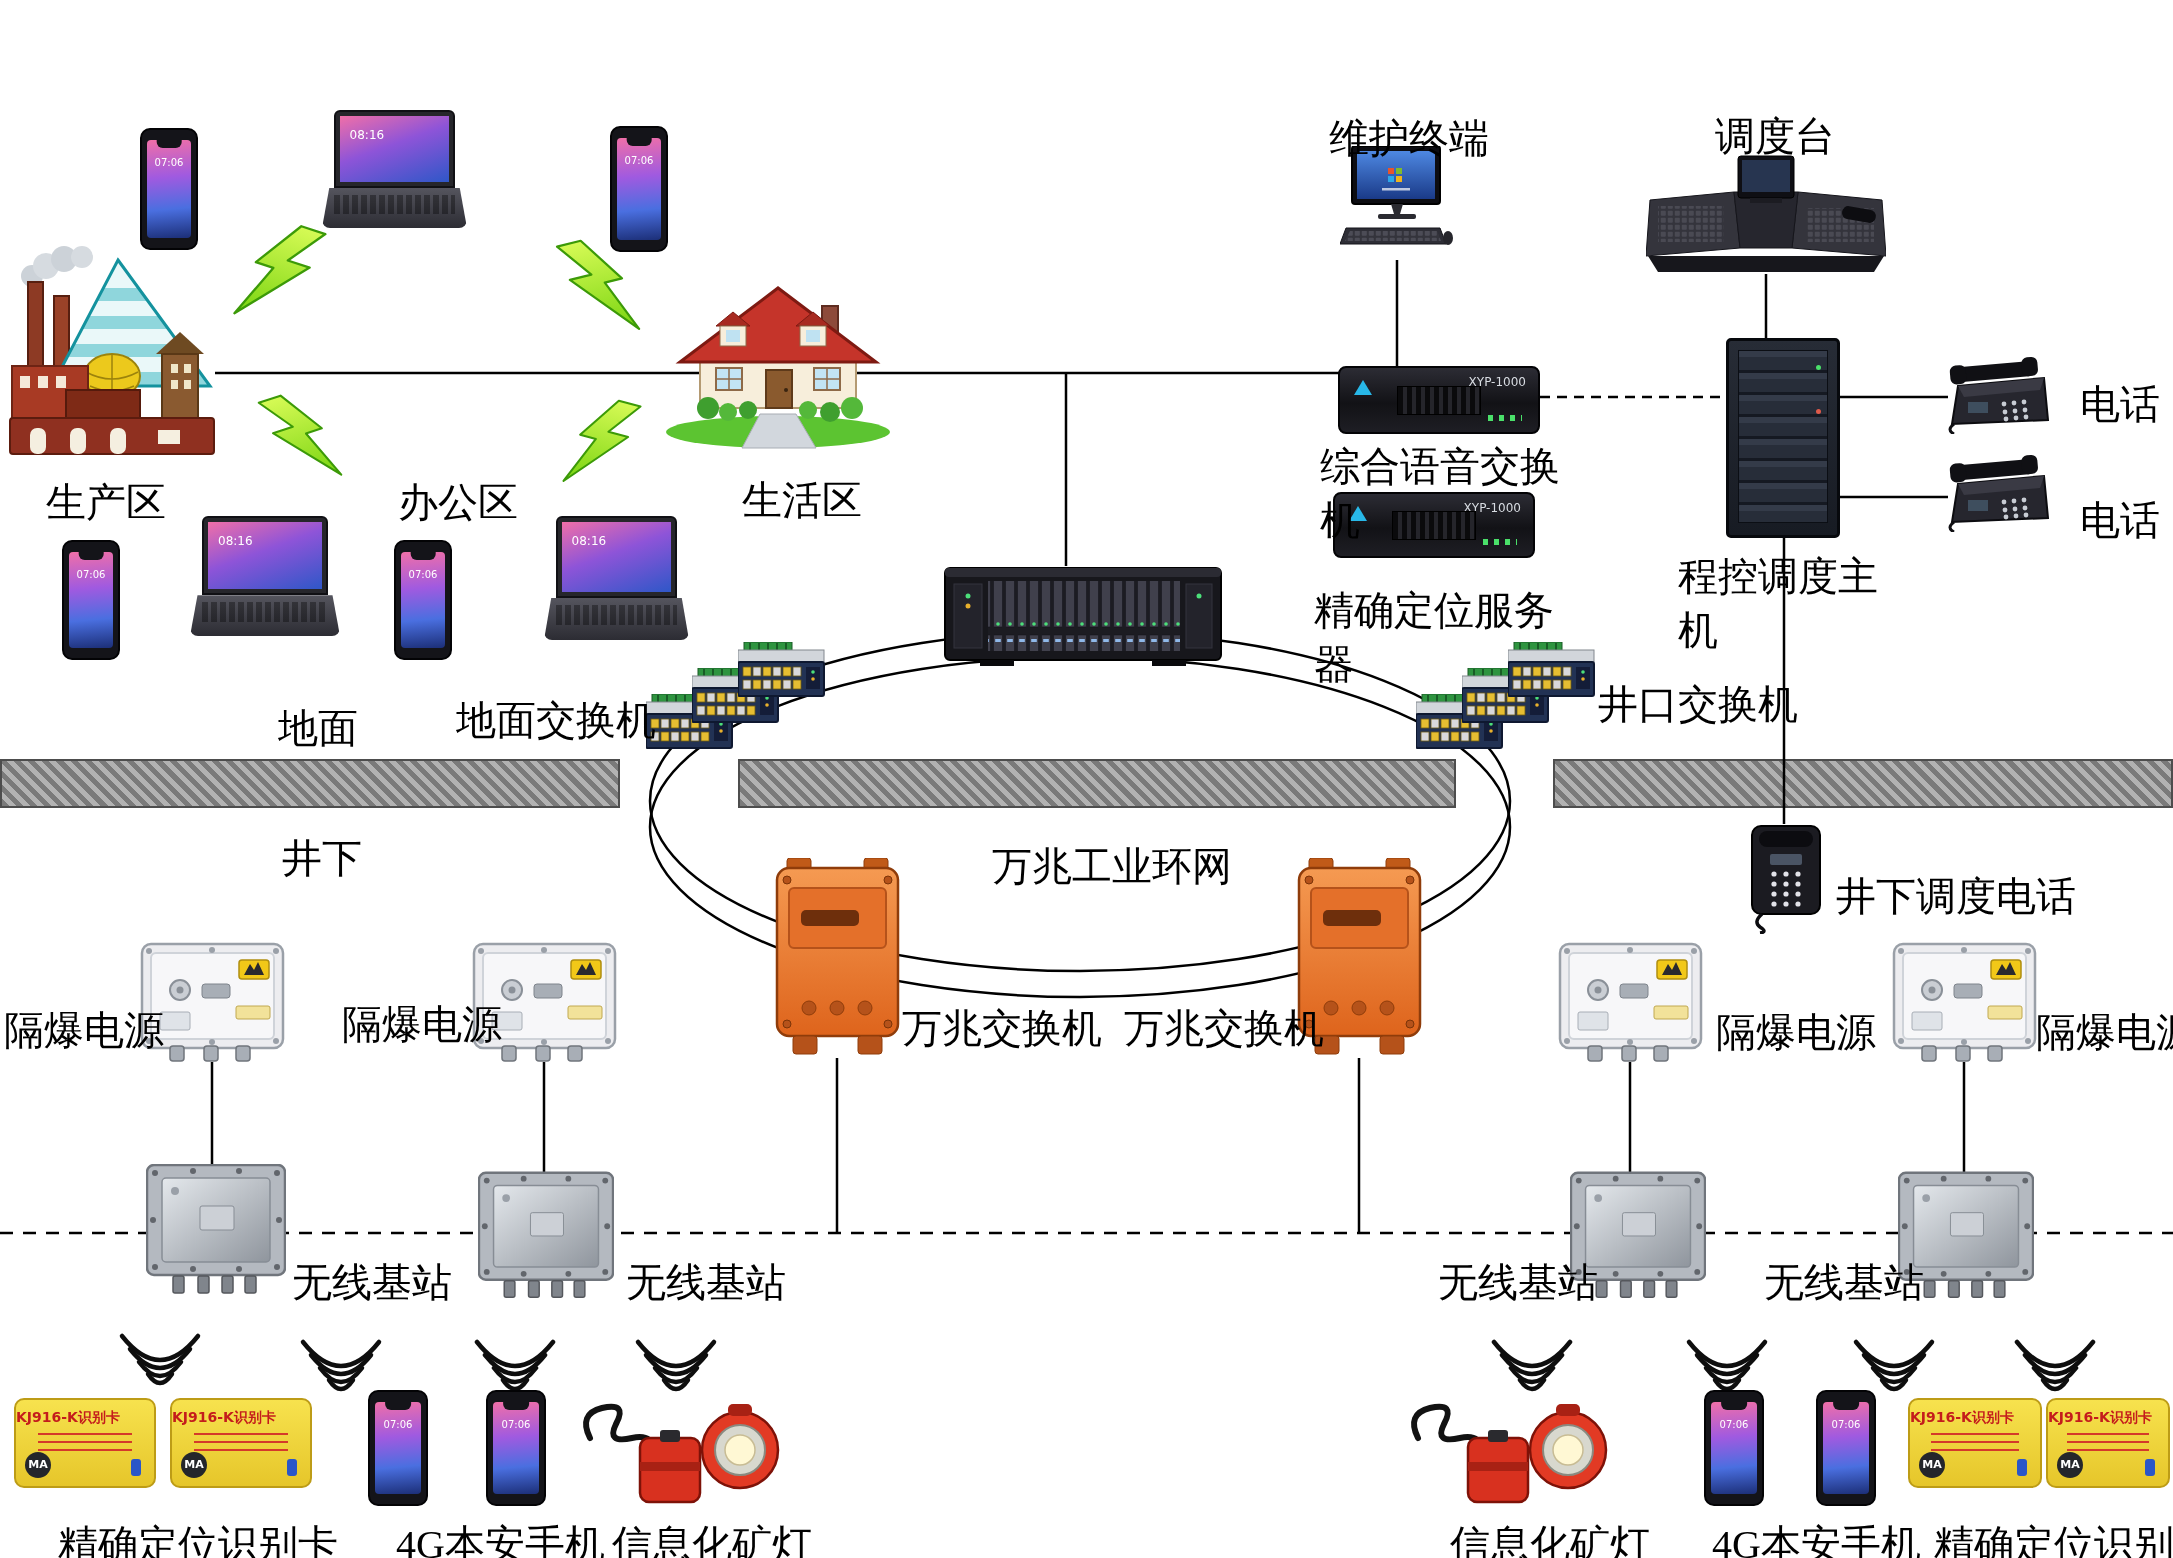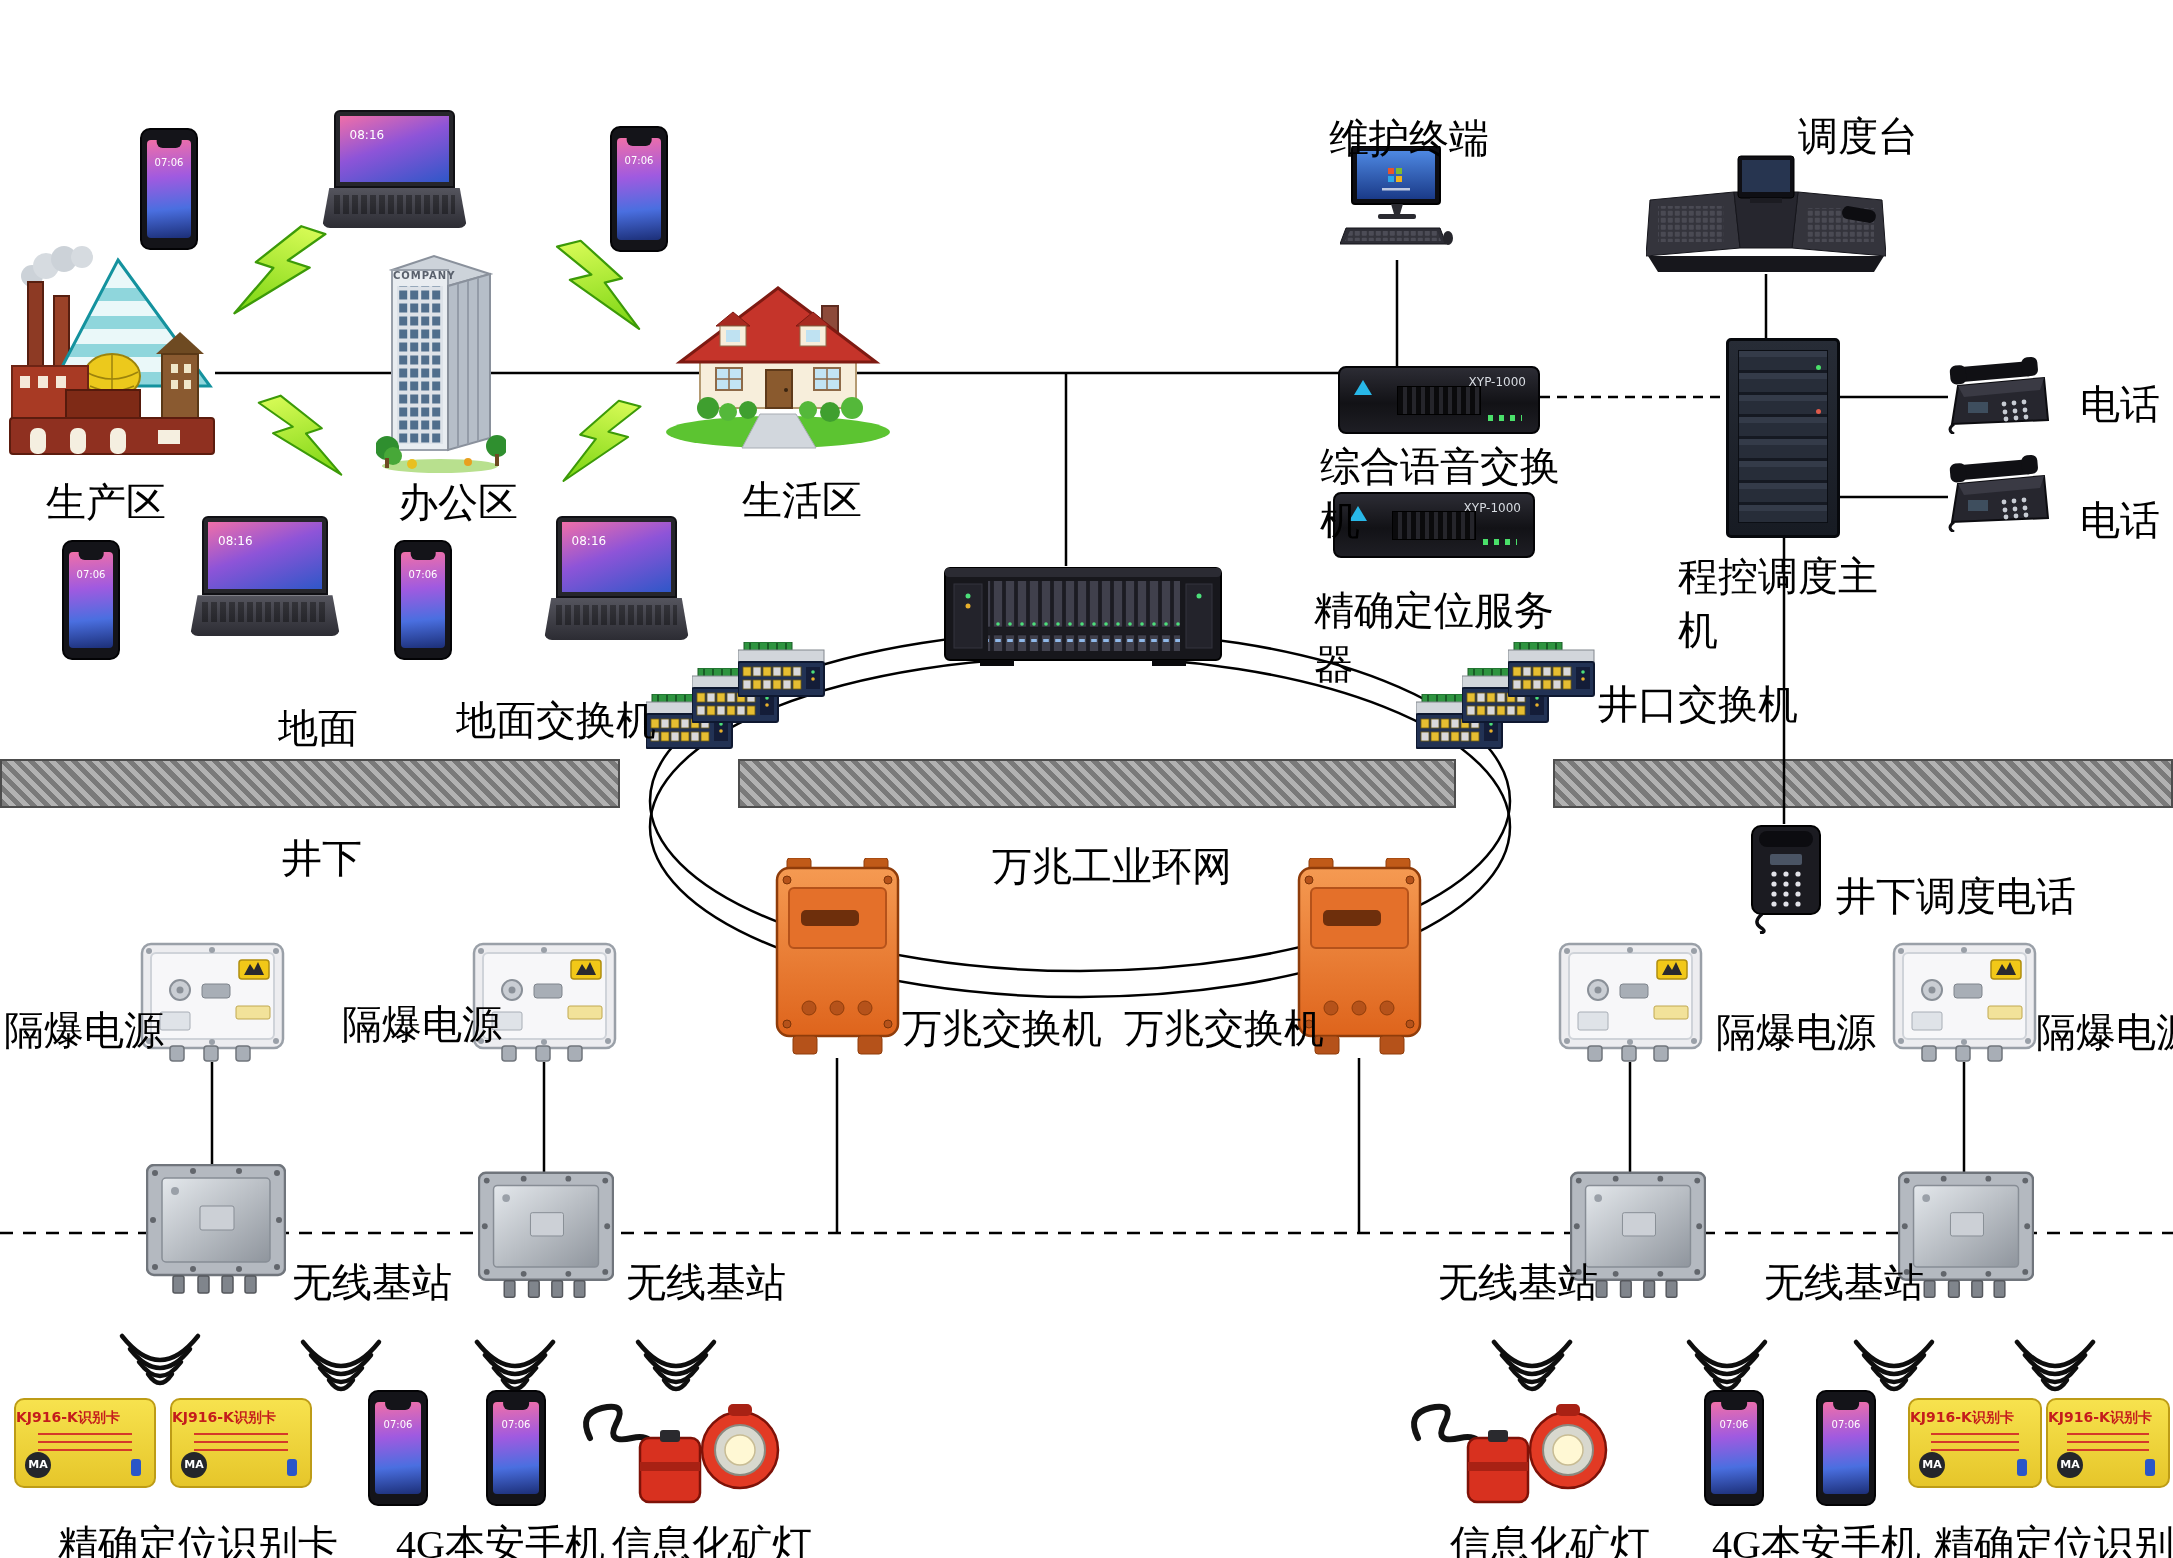--- a/index.html
+++ b/index.html
@@ -427,26 +427,20 @@
 <svg class="dev" style="left:254px;top:390px;transform:scaleX(-1) rotate(18deg)" width="90" height="98">
       <use href="#sym-bolt"></use>
     </svg>
 <svg class="dev" style="left:558px;top:396px;transform:rotate(15deg)" width="90" height="96">
       <use href="#sym-bolt"></use>
     </svg>
 
 <svg class="dev" style="left:8px;top:246px" width="208" height="218">
       <use href="#sym-factory"></use>
     </svg>
-<div class="dev" style="left:376px;top:250px;width:130px;height:225px">
-  <svg width="130" height="225">
-        <use href="#sym-office"></use>
-      </svg>
-  <span class="sign">COMPANY</span>
-</div>
 <svg class="dev" style="left:664px;top:274px" width="228" height="176">
       <use href="#sym-house"></use>
     </svg>
 
 <div class="phone" style="left:62px;top:540px;width:58px;height:120px">
       <div class="scr">
         <span class="time">07:06</span>
         <div class="notch"></div>
       </div>
     </div>
@@ -639,21 +633,21 @@
     </div>
 
 <div class="label" style="left:46px;top:476px">生产区</div>
 <div class="label" style="left:398px;top:476px">办公区</div>
 <div class="label" style="left:742px;top:474px">生活区</div>
 <div class="label" style="left:278px;top:702px">地面</div>
 <div class="label" style="left:282px;top:832px">井下</div>
 <div class="label" style="left:456px;top:694px">地面交换机</div>
 <div class="label" style="left:1598px;top:678px">井口交换机</div>
 <div class="label" style="left:1329px;top:112px">维护终端</div>
-<div class="label" style="left:1798px;top:110px">调度台</div>
+<div class="label" style="left:1715px;top:110px">调度台</div>
 <div class="label wrap" style="left:1320px;top:440px;width:240px">综合语音交换机</div>
 <div class="label wrap" style="left:1314px;top:584px;width:240px">精确定位服务器</div>
 <div class="label wrap" style="left:1678px;top:550px;width:210px">程控调度主机</div>
 <div class="label" style="left:2080px;top:378px">电话</div>
 <div class="label" style="left:2080px;top:494px">电话</div>
 <div class="label" style="left:992px;top:840px">万兆工业环网</div>
 <div class="label" style="left:902px;top:1002px">万兆交换机</div>
 <div class="label" style="left:1124px;top:1002px">万兆交换机</div>
 <div class="label" style="left:1836px;top:870px">井下调度电话</div>
 <div class="label" style="left:4px;top:1004px">隔爆电源</div>

